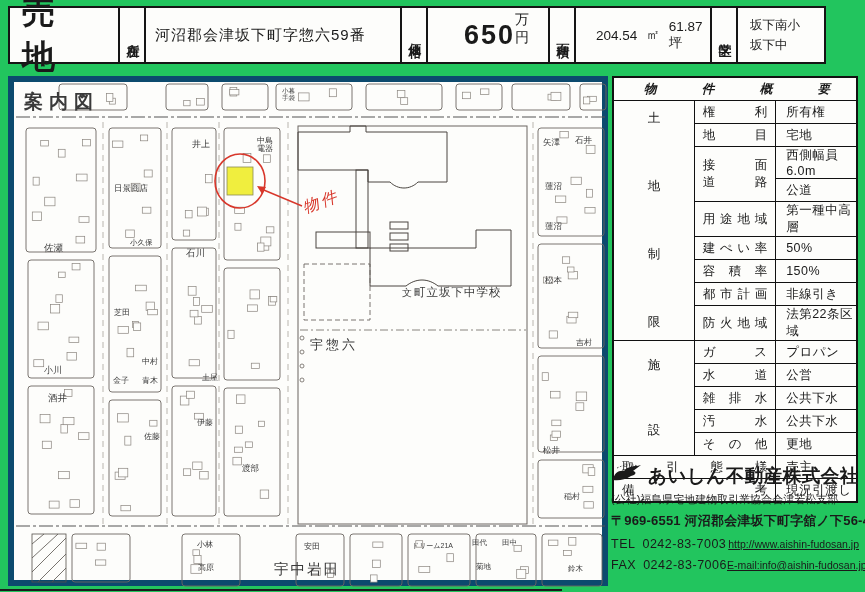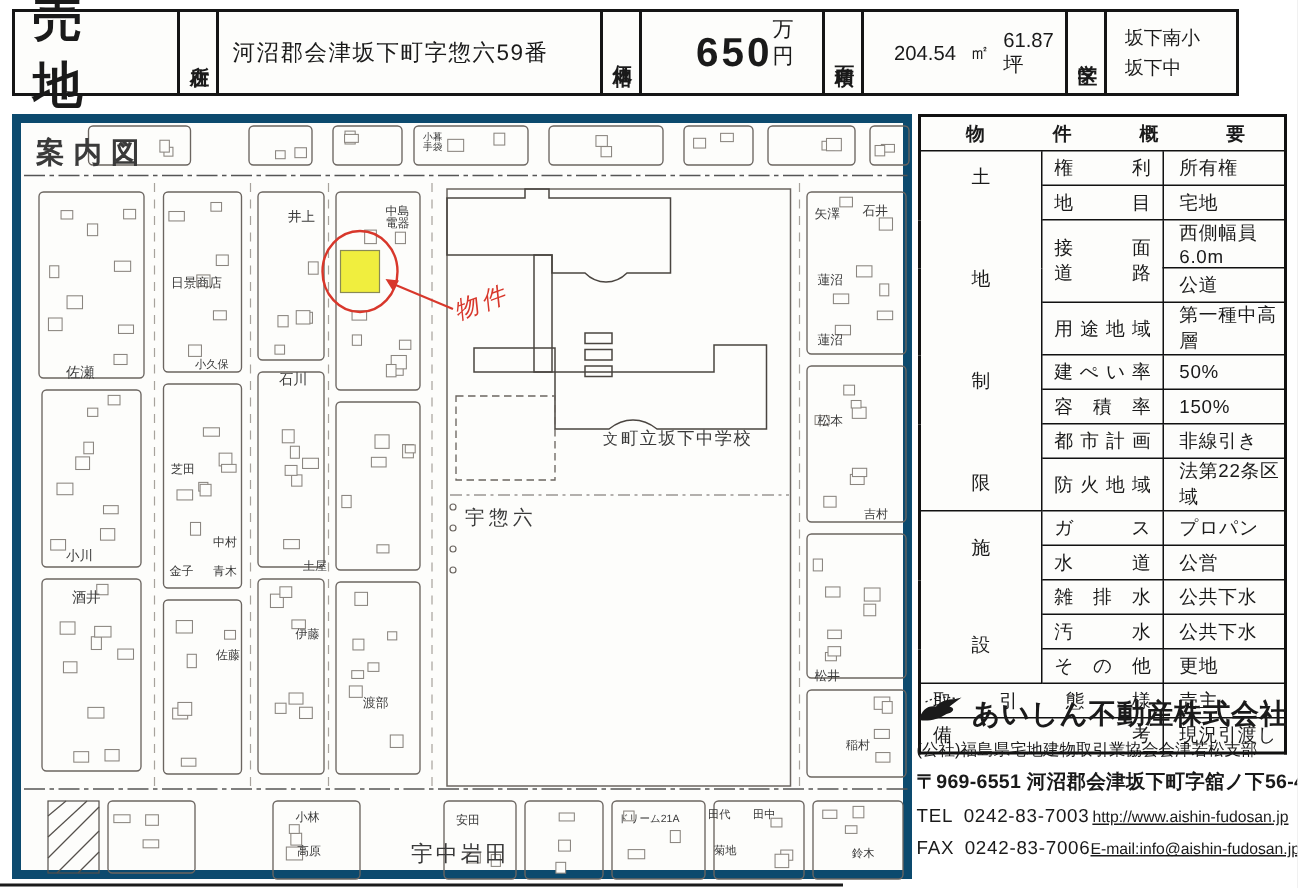--- a/index.html
+++ b/index.html
@@ -1,36 +1,36 @@
 <!DOCTYPE html>
 <html><head>
 <meta charset="utf-8">
 <style>
   html,body{margin:0;padding:0;background:#e8e8e8;}
-  .page{position:relative;width:865px;height:592px;background:#ffffff;overflow:hidden;
+  .page{position:relative;width:865px;height:592px;background:#22c55e;overflow:hidden;
         font-family:"Liberation Sans","DejaVu Sans",sans-serif;color:#1a1a1a;}
   
   .hdr{position:absolute;left:8px;top:6px;display:flex;height:58px;}
   .hcell{border:2px solid #151515;margin-left:-2px;box-sizing:border-box;display:flex;align-items:center;background:#fdfdfb;}
   .hcell:first-child{margin-left:0;}
   .h-title{width:112px;justify-content:center;font-size:33px;font-weight:900;letter-spacing:14px;padding-left:12px;}
   .h-sub{width:28px;flex-direction:column;justify-content:center;font-size:13px;font-weight:bold;line-height:1.15;}
   .h-loc{width:258px;font-size:15px;padding-left:9px;letter-spacing:1px;}
   .h-price{width:124px;}
   .h-price .num{flex:1;text-align:center;font-size:27px;font-weight:bold;letter-spacing:2px;margin-left:36px;}
   .h-price .unit{font-size:14px;padding-right:5px;transform:translateY(-6px);}
   .h-area{width:138px;font-size:13.5px;padding-left:20px;gap:9px;}
   .h-school{width:90px;flex-direction:column;align-items:flex-start;justify-content:space-around;font-size:12.5px;padding:7px 0 7px 12px;box-sizing:border-box;}
   
   .map{position:absolute;left:8px;top:76px;width:600px;height:510px;border:6px solid #0c4a6e;box-sizing:border-box;background:#fdfdfb;}
   
   .sum{position:absolute;left:612px;top:76px;width:246px;}
   table.ov{border-collapse:collapse;width:246px;table-layout:fixed;border:2px solid #111;background:#fdfdfb;}
   table.ov td{border:1px solid #111;font-size:12.5px;padding:0;height:22px;vertical-align:middle;}
-  td.ttl{height:26px;font-size:14px;font-weight:bold;}
+  td.ttl{height:26px;font-size:14px;font-weight:bold;font-style:italic;}
   td.ttl .jl{padding:0 26px 0 30px;}
   td.grp{width:17px;}
   td.lb{width:70px;}
   td.vl{padding-left:10px !important;letter-spacing:0.5px;}
   .jl{text-align:justify;text-align-last:justify;padding:0 8px;}
   .vgrp{height:100%;display:flex;flex-direction:column;justify-content:space-between;align-items:center;padding:9px 0;box-sizing:border-box;font-size:12.5px;}
   
   .co{position:absolute;left:611px;top:463px;width:248px;}
   .co-name{display:flex;align-items:flex-start;gap:3px;}
   .co-name .nm{font-size:18.5px;font-weight:900;white-space:nowrap;letter-spacing:0.5px;}

